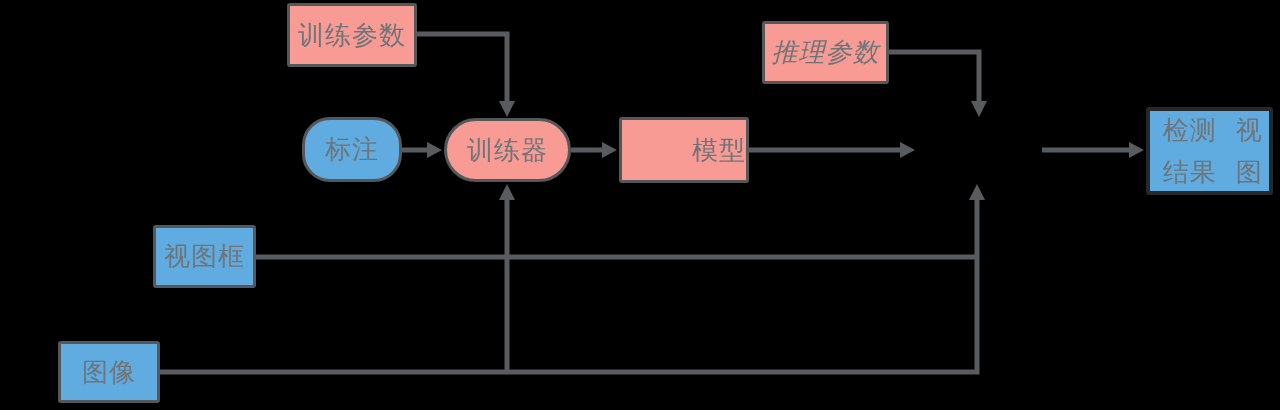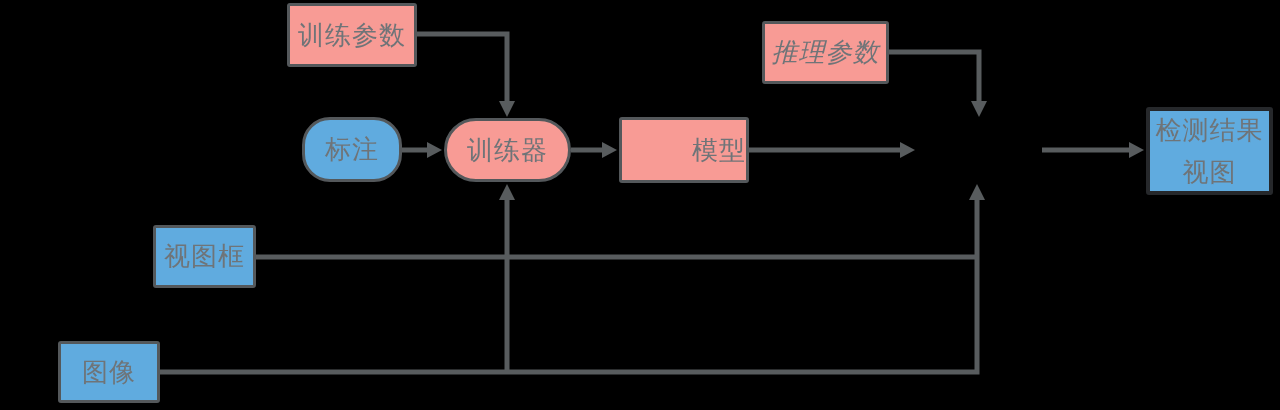--- a/index.html
+++ b/index.html
@@ -33,21 +33,21 @@
   .stadium { border-radius: 32px; }
   .dark-border { border-color: #26282b; border-width: 4px; }
 
   #n-train-params { left: 278px; top: 3px;   width: 130px; height: 64px; }
   #n-annotation   { left: 293px; top: 117px; width: 100px; height: 65px; border-radius: 28px; }
   #n-trainer      { left: 435px; top: 118px; width: 127px; height: 64px; }
   #n-model        { left: 610px; top: 117px; width: 130px; height: 66px; justify-content: flex-end; }
   #n-infer-params { left: 753px; top: 21px;  width: 127px; height: 63px; font-style: italic; }
   #n-inferencer   { left: 908px; top: 118px; width: 125px; height: 64px; }
   #n-result-view  { left: 1137px; top: 107px; width: 127px; height: 88px;
-                    flex-direction: column; line-height: 42px; }
+                    flex-direction: row; line-height: 42px; }
   #n-view-frame   { left: 144px; top: 225px; width: 103px; height: 63px; align-items: center; }
   #n-image        { left: 10px;  top: 341px; width: 102px; height: 62px; margin-left: 39px; }
 </style>
 </head>
 <body>
 
 <div id="canvas">
 
   <svg id="edges-svg" width="1280" height="410" viewBox="0 0 1280 410">
 

